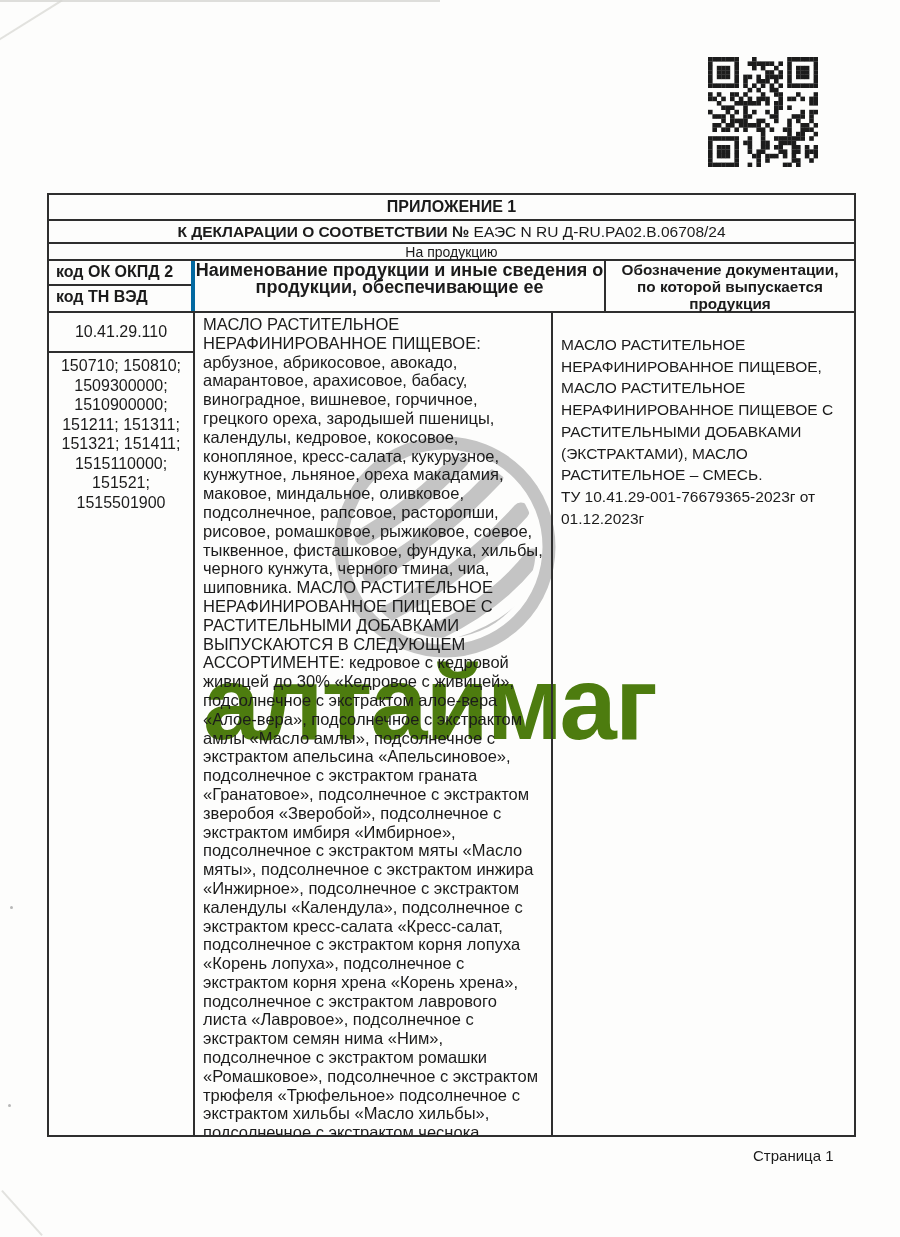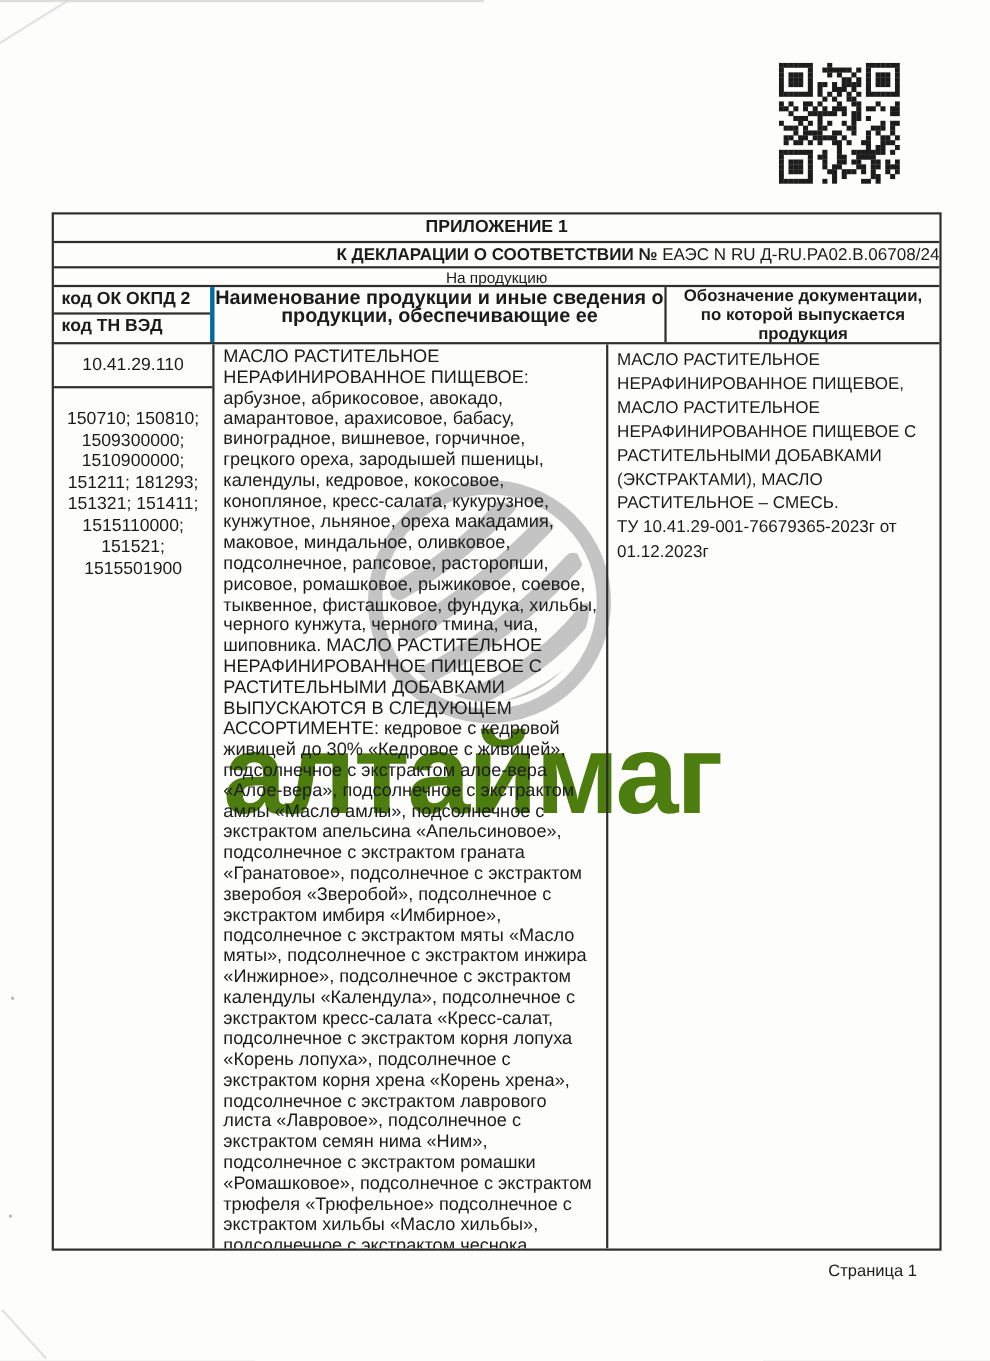--- a/index.html
+++ b/index.html
@@ -30,43 +30,43 @@
   .qr{position:absolute;left:708px;top:57px;width:110px;height:110px;z-index:3;}
   
   .tbl{
     position:absolute;left:47px;top:193px;width:809px;height:944px;z-index:2;
     border:2px solid #2e2e2e;box-sizing:border-box;
     display:flex;flex-direction:column;background:transparent;
   }
   .row{box-sizing:border-box;border-bottom:2px solid #2e2e2e;flex:0 0 auto;}
   .r-title{height:26px;display:flex;align-items:center;justify-content:center;
     font-size:16px;font-weight:bold;}
-  .r-decl{height:23px;display:flex;align-items:center;justify-content:flex-end;
+  .r-decl{height:23px;display:flex;align-items:center;justify-content:center;
     font-size:15.5px;white-space:pre;}
   .r-decl .b{font-weight:bold;}
   .r-prod{height:17px;display:flex;align-items:center;justify-content:center;font-size:14px;}
   .r-head{height:52px;display:flex;}
   .hc1{width:146px;box-sizing:border-box;border-right:4px solid #0369a1;
     display:flex;flex-direction:column;}
   .hc1a{height:25px;box-sizing:border-box;border-bottom:2px solid #2e2e2e;
     font-weight:bold;font-size:16px;padding:2px 0 0 7px;}
   .hc1b{flex:1;font-weight:bold;font-size:16px;padding:2px 0 0 7px;}
   .hc2{width:411px;box-sizing:border-box;border-right:2px solid #2e2e2e;
     text-align:center;font-weight:bold;font-size:18px;line-height:16.8px;padding-top:1px;}
   .hc3{flex:1;text-align:center;font-weight:bold;font-size:15.3px;line-height:16.8px;padding-top:1px;}
   .r-body{flex:1 1 auto;display:flex;border-bottom:none;overflow:hidden;}
   .bc1{width:146px;box-sizing:border-box;border-right:2px solid #2e2e2e;
     display:flex;flex-direction:column;}
   .bc1a{height:40px;box-sizing:border-box;border-bottom:2px solid #2e2e2e;
     display:flex;align-items:center;justify-content:center;font-size:16px;}
-  .bc1b{flex:1;text-align:center;font-size:16px;line-height:19.5px;padding-top:18px;}
+  .bc1b{flex:1;text-align:center;font-size:16px;line-height:19.5px;padding-top:3px;}
   .bc2{width:358px;box-sizing:border-box;border-right:2px solid #2e2e2e;
     font-size:16.5px;line-height:18.8px;padding:2px 6px 0 8px;overflow:hidden;
     text-align:left;}
-  .bc3{flex:1;font-size:15.5px;line-height:21.7px;padding:4px 4px 0 8px;overflow:hidden;}
+  .bc3{flex:1;font-size:15.5px;line-height:21.7px;padding:21px 4px 0 8px;overflow:hidden;}
   
   .footer{position:absolute;left:753px;top:1147px;font-size:15px;z-index:2;}
 </style>
 </head>
 <body>
 
 <div class="page">
 
   <div class="artifact edge-top"></div>
   <div class="artifact edge-tl"></div>
@@ -417,21 +417,21 @@
         </div>
     </div>
 
     <div class="r-body">
       <div class="bc1">
         <div class="bc1a">10.41.29.110</div>
         <div class="bc1b">
             <div>150710; 150810;</div>
             <div>1509300000;</div>
             <div>1510900000;</div>
-            <div>151211; 181293;</div>
+            <div>151211; 151311;</div>
             <div>151321; 151411;</div>
             <div>1515110000;</div>
             <div>151521;</div>
             <div>1515501900</div>
           </div>
       </div>
       <div class="bc2">МАСЛО РАСТИТЕЛЬНОЕ НЕРАФИНИРОВАННОЕ ПИЩЕВОЕ: арбузное, абрикосовое, авокадо, амарантовое, арахисовое, бабасу, виноградное, вишневое, горчичное, грецкого ореха, зародышей пшеницы, календулы, кедровое, кокосовое, конопляное, кресс-салата, кукурузное, кунжутное, льняное, ореха макадамия, маковое, миндальное, оливковое, подсолнечное, рапсовое, расторопши, рисовое, ромашковое, рыжиковое, соевое, тыквенное, фисташковое, фундука, хильбы, черного кунжута, черного тмина, чиа, шиповника. МАСЛО РАСТИТЕЛЬНОЕ НЕРАФИНИРОВАННОЕ ПИЩЕВОЕ С РАСТИТЕЛЬНЫМИ ДОБАВКАМИ ВЫПУСКАЮТСЯ В СЛЕДУЮЩЕМ АССОРТИМЕНТЕ: кедровое с кедровой живицей до 30% «Кедровое с живицей», подсолнечное с экстрактом алое-вера «Алое-вера», подсолнечное с экстрактом амлы «Масло амлы», подсолнечное с экстрактом апельсина «Апельсиновое», подсолнечное с экстрактом граната «Гранатовое», подсолнечное с экстрактом зверобоя «Зверобой», подсолнечное с экстрактом имбиря «Имбирное», подсолнечное с экстрактом мяты «Масло мяты», подсолнечное с экстрактом инжира «Инжирное», подсолнечное с экстрактом календулы «Календула», подсолнечное с экстрактом кресс-салата «Кресс-салат, подсолнечное с экстрактом корня лопуха «Корень лопуха», подсолнечное с экстрактом корня хрена «Корень хрена», подсолнечное с экстрактом лаврового листа «Лавровое», подсолнечное с экстрактом семян нима «Ним», подсолнечное с экстрактом ромашки «Ромашковое», подсолнечное с экстрактом трюфеля «Трюфельное» подсолнечное с экстрактом хильбы «Масло хильбы», подсолнечное с экстрактом чеснока «Чесночное», подсолнечное с экстрактом семян чиа «Масло чиа», подсолнечное с экстрактом шиповника «Шиповник», масло расторопши с экстрактом полыни, осины, гвоздики. МАСЛО-СМЕСИ ПИЩЕВЫЕ ВЫПУСКАЮТСЯ В СЛЕДУЮЩЕМ АССОРТИМЕНТЕ: масло облепиховое с добавлением подсолнечного «Облепиховое» с массовой долей суммы каротиноидов до200 мг%,</div>
       <div class="bc3">
           <div>МАСЛО РАСТИТЕЛЬНОЕ НЕРАФИНИРОВАННОЕ ПИЩЕВОЕ, МАСЛО РАСТИТЕЛЬНОЕ НЕРАФИНИРОВАННОЕ ПИЩЕВОЕ С РАСТИТЕЛЬНЫМИ ДОБАВКАМИ (ЭКСТРАКТАМИ), МАСЛО РАСТИТЕЛЬНОЕ – СМЕСЬ.</div>
           <div>ТУ 10.41.29-001-76679365-2023г от 01.12.2023г</div>

